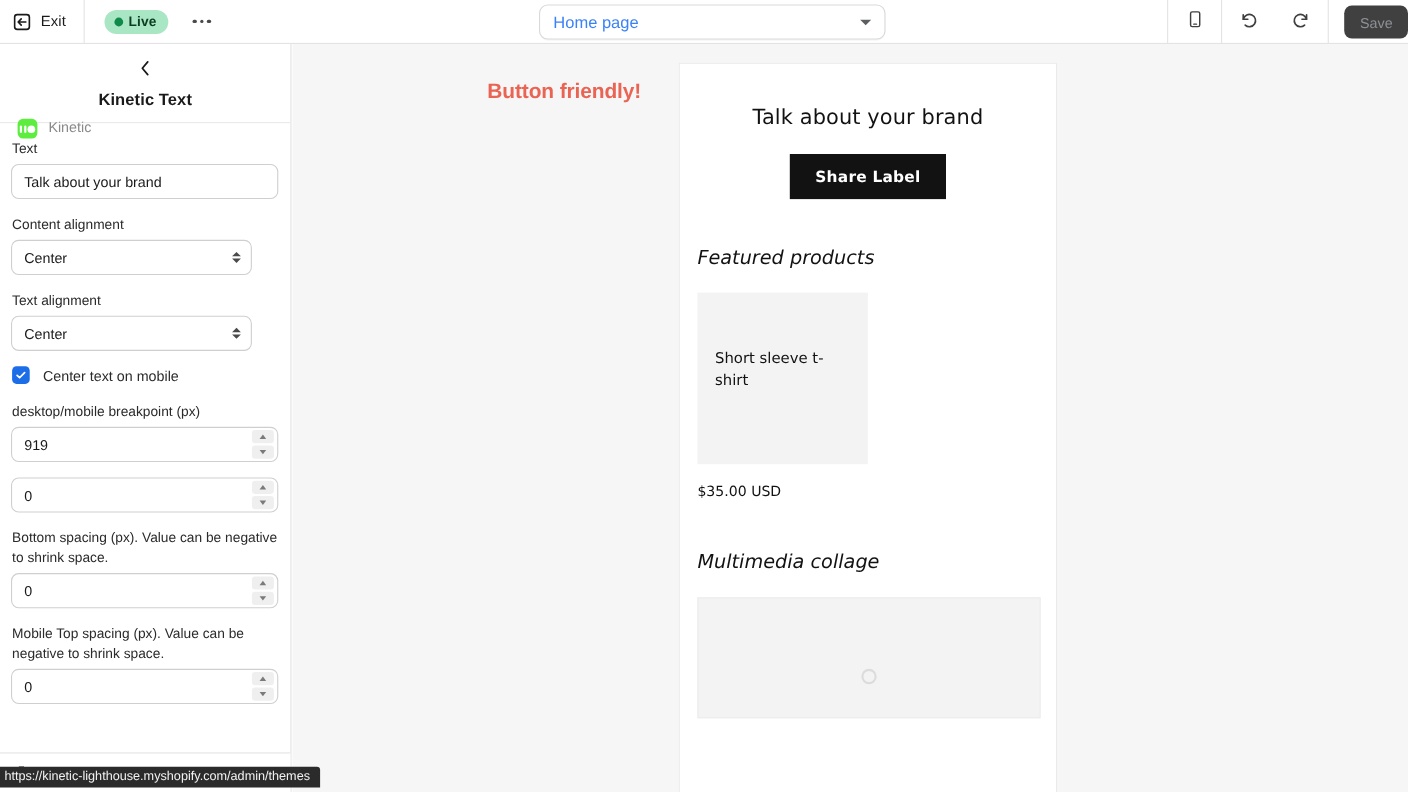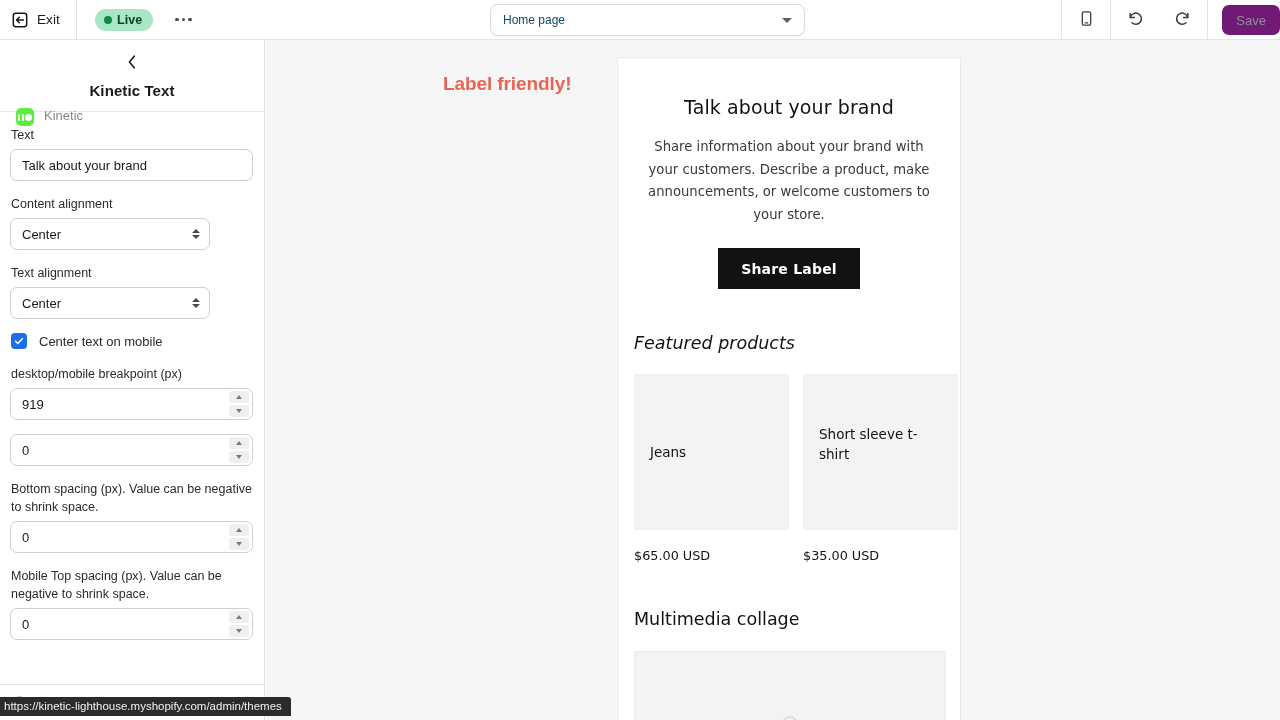--- a/index.html
+++ b/index.html
@@ -61,21 +61,21 @@
   .page-select {
     width: 100%; height: 100%;
     background: #fff;
     border: 1px solid #d9d9d9;
     border-radius: 8px;
     display: flex; align-items: center;
     padding: 0 12px;
     box-shadow: 0 1px 0 rgba(0,0,0,.04);
     cursor: pointer;
   }
-  .page-select-label { font-size: 12px; color: #0c4a6e; flex: 1; }
+  .page-select-label { font-size: 15px; color: #3b82f6; flex: 1; }
   .caret-down {
     width: 0; height: 0;
     border-left: 5px solid transparent;
     border-right: 5px solid transparent;
     border-top: 5.5px solid #5c5f62;
   }
 
   
   .topbar-right {
     position: absolute; right: 0; top: 0;
@@ -85,21 +85,21 @@
   .tb-sep { width: 1px; background: #e3e3e3; align-self: stretch; }
   .tb-btn {
     width: 48px; height: 100%;
     display: flex; align-items: center; justify-content: center;
     cursor: pointer;
   }
   .save-btn {
     align-self: center;
     margin: 0 0 0 14px;
     height: 30px;
-    background: #701a75;
+    background: #404040;
     border: none; border-radius: 7px;
     color: #8c9196;
     font-size: 13px; font-family: inherit;
     padding: 0 14px;
     display: flex; align-items: center;
     white-space: nowrap;
     cursor: default;
   }
 
   
@@ -145,21 +145,21 @@
   }
   .text-input {
     width: 243px; height: 32px;
     border: 1px solid #cfcfcf; border-radius: 7px;
     background: #fff;
     display: flex; align-items: center;
     padding: 0 11px;
     font-size: 13px; color: #1a1a1a;
   }
   .select-input {
-    width: 200px; height: 32px;
+    width: 219px; height: 32px;
     border: 1px solid #cfcfcf; border-radius: 7px;
     background: #fff;
     display: flex; align-items: center;
     padding: 0 9px 0 11px;
     font-size: 13px; color: #1a1a1a;
     cursor: pointer;
   }
   .select-input .val { flex: 1; }
   .updown { display: flex; flex-direction: column; gap: 2px; align-items: center; }
   .updown .tri-up {
@@ -274,21 +274,21 @@
   }
   .product { width: 155px; }
   .product-media {
     height: 156px; background: #f3f3f3;
     display: flex; align-items: center;
     padding: 0 16px;
   }
   .product-media.second { align-items: flex-start; padding-top: 50px; }
   .product-name { font-size: 13.5px; color: #121212; line-height: 20px; }
   .product-price { margin-top: 18px; font-size: 12.8px; color: #121212; }
-  .collage-title { margin: 46px 0 0 16px; font-size: 17.5px; color: #121212; font-weight: 400; }
+  .collage-title { margin: 46px 0 0 16px; font-size: 17.5px; color: #121212; font-weight: 400; font-style: italic; }
   .collage-box {
     margin: 22px 0 0 16px;
     width: 312px; height: 110px;
     background: #f3f3f3;
     border: 1px solid #ececec;
     position: relative;
   }
   .collage-glyph {
     position: absolute; left: 50%; top: 64px;
     transform: translateX(-50%);
@@ -505,39 +505,32 @@
         <path d="M3.9 4.6l.6 9.1h7l.6-9.1"></path>
         <path d="M6.5 6.6v5M9.5 6.6v5"></path>
       </svg>
     </span>
     <span class="sb-footer-label">Remove block</span>
   </div>
 </div>
 
 <div class="preview-area">
 
-  <div class="mobile-note">Label friendly!</div>
+  <div class="mobile-note">Button friendly!</div>
 
   <div class="device-frame">
 
     <div class="hero">
       <div class="hero-title">Talk about your brand</div>
-      <div class="hero-para">Share information about your brand with your customers. Describe a product, make announcements, or welcome customers to your store.</div>
       <button class="hero-btn">Share Label</button>
     </div>
 
     <div class="sec-title">Featured products</div>
 
     <div class="products">
-      <div class="product">
-        <div class="product-media">
-          <span class="product-name">Jeans</span>
-        </div>
-        <div class="product-price">$65.00 USD</div>
-      </div>
       <div class="product">
         <div class="product-media second">
           <span class="product-name">Short sleeve t-shirt</span>
         </div>
         <div class="product-price">$35.00 USD</div>
       </div>
     </div>
 
     <div class="collage-title">Multimedia collage</div>
     <div class="collage-box">

